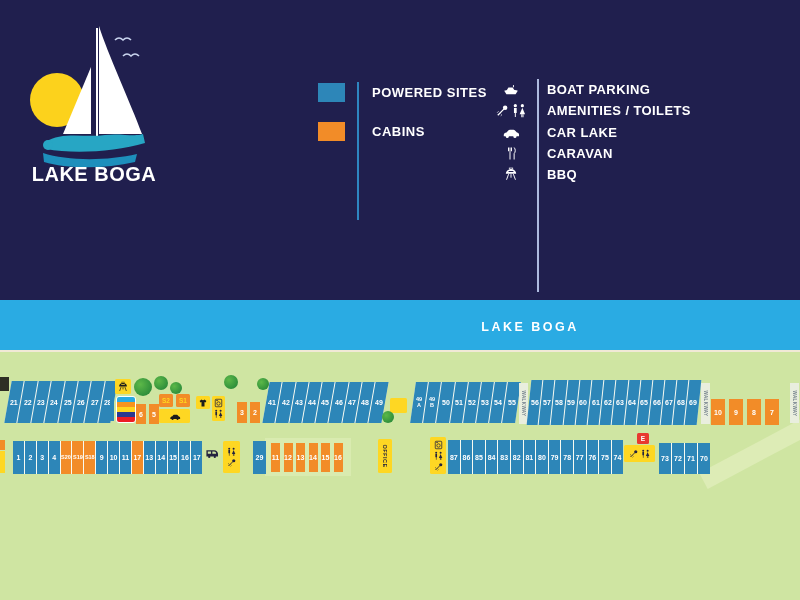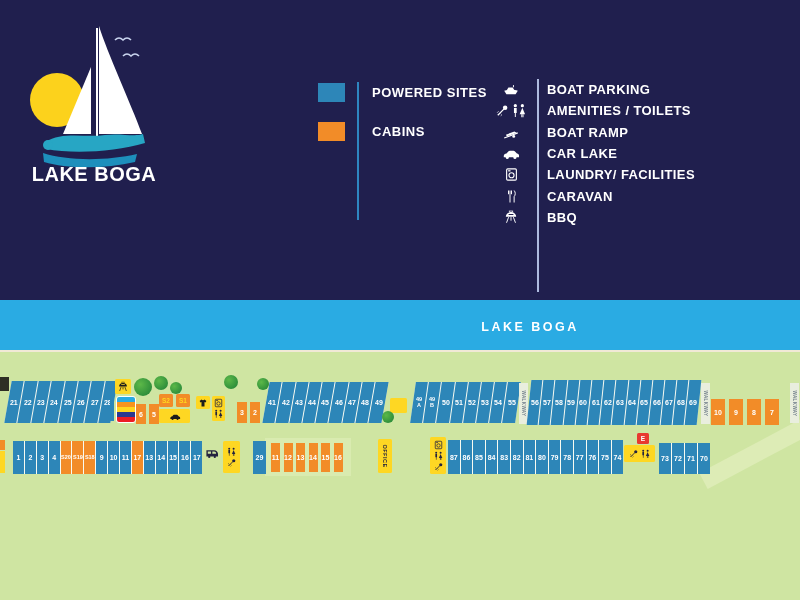--- a/index.html
+++ b/index.html
@@ -160,40 +160,24 @@
             </svg>
             <svg width="16" height="18" viewBox="0 0 20 20" style="color: rgb(255, 255, 255);">
               <use href="#sym-people"></use>
             </svg>
           </div>
           <div class="flabel">AMENITIES / TOILETS</div>
         </div>
         <div class="frow">
           <div class="ficell">
             <svg width="24" height="17" viewBox="0 0 20 20" style="color: rgb(255, 255, 255);">
-              <use href="#sym-ramp"></use>
-            </svg>
-          </div>
-          <div class="flabel">BOAT RAMP</div>
-        </div>
-        <div class="frow">
-          <div class="ficell">
-            <svg width="24" height="17" viewBox="0 0 20 20" style="color: rgb(255, 255, 255);">
               <use href="#sym-car"></use>
             </svg>
           </div>
           <div class="flabel">CAR LAKE</div>
-        </div>
-        <div class="frow">
-          <div class="ficell">
-            <svg width="15" height="17" viewBox="0 0 20 20" style="color: rgb(255, 255, 255);">
-              <use href="#sym-washer"></use>
-            </svg>
-          </div>
-          <div class="flabel">LAUNDRY/ FACILITIES</div>
         </div>
         <div class="frow">
           <div class="ficell">
             <svg width="15" height="17" viewBox="0 0 20 20" style="color: rgb(255, 255, 255);">
               <use href="#sym-cutlery"></use>
             </svg>
           </div>
           <div class="flabel">CARAVAN</div>
         </div>
         <div class="frow">

